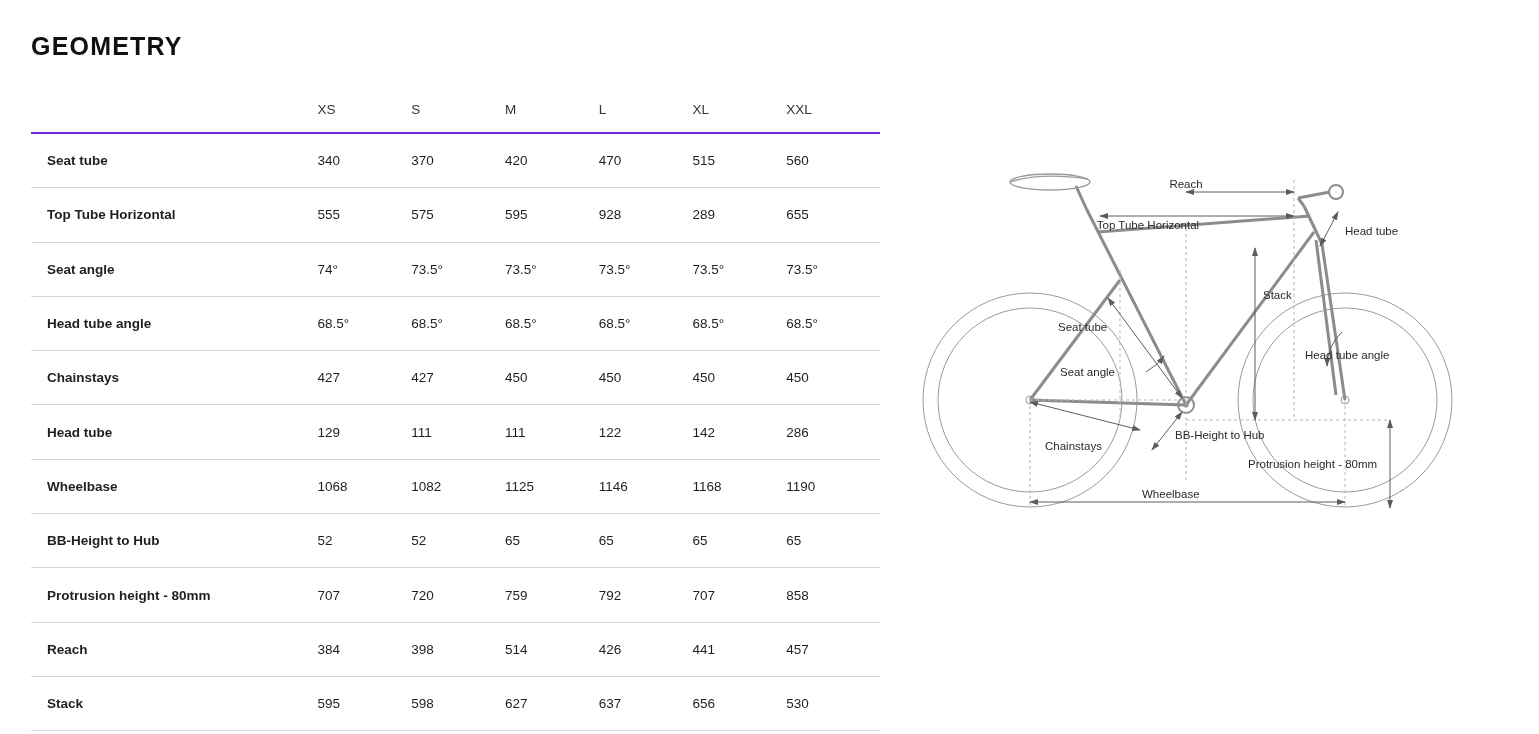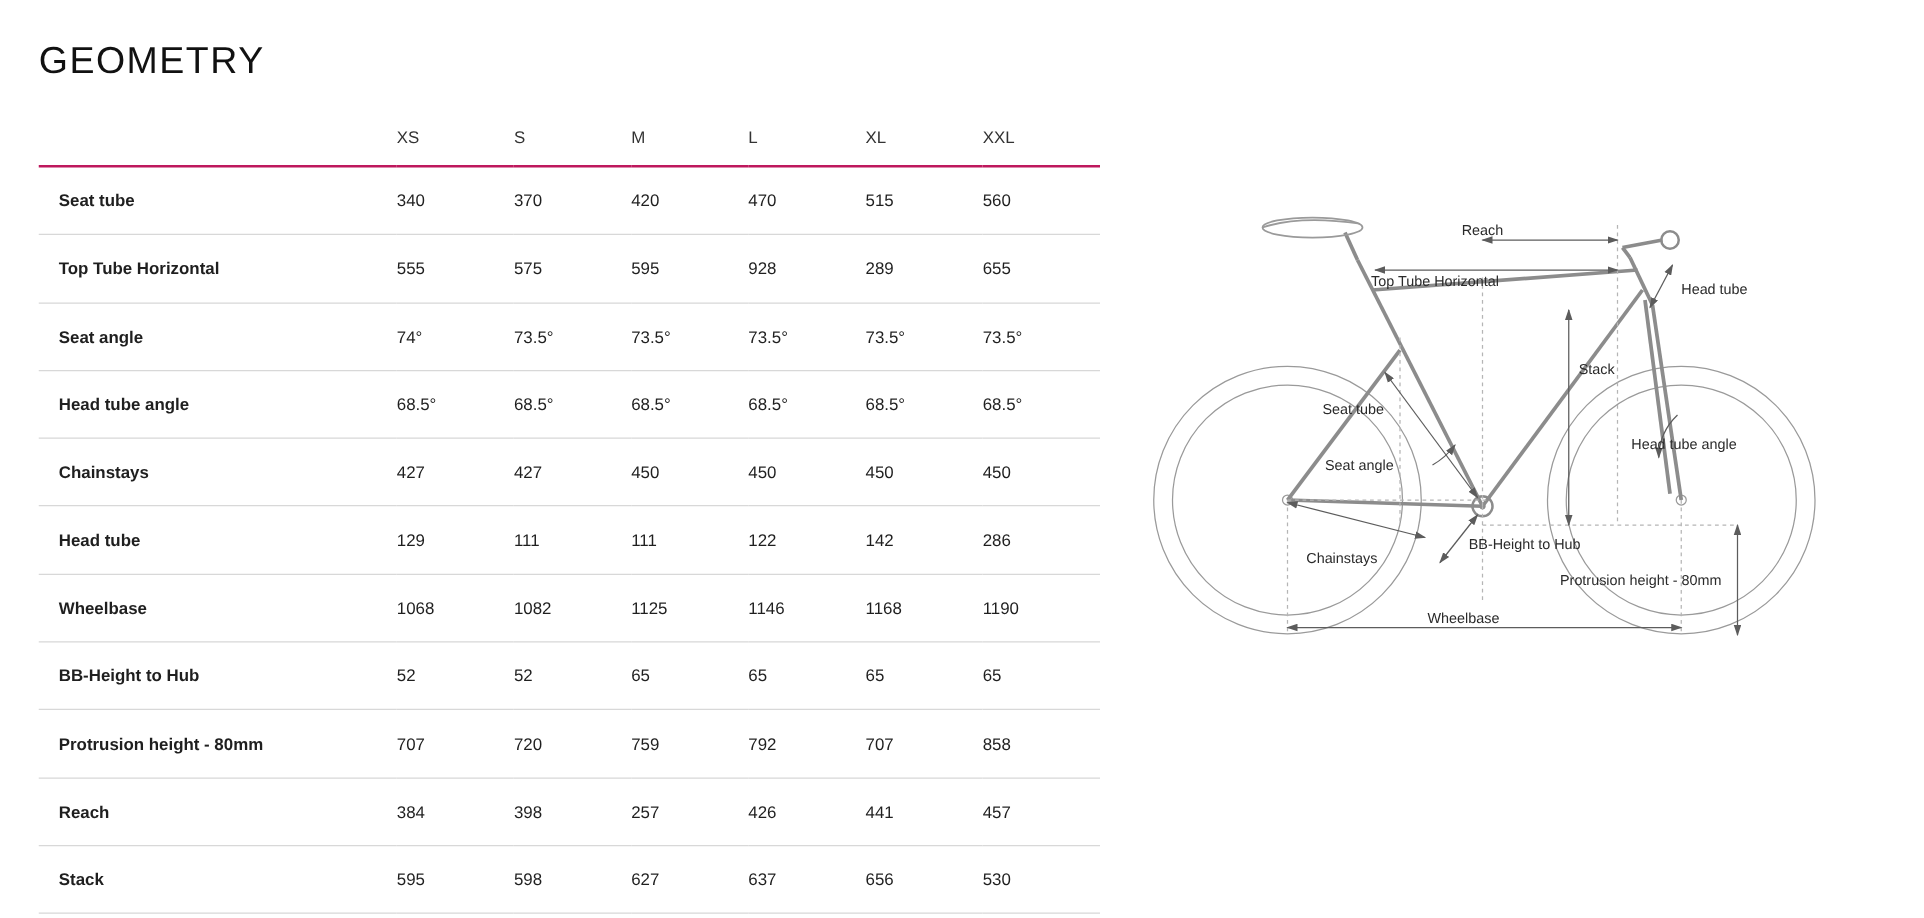--- a/index.html
+++ b/index.html
@@ -18,22 +18,22 @@
   #page {
     position: relative;
     width: 1539px;
     height: 734px;
   }
   
   .page-title {
     position: absolute;
     left: 31px;
     top: 32px;
-    font-size: 30px;
-    font-weight: normal;
+    font-size: 25px;
+    font-weight: bold;
     letter-spacing: 1.2px;
     color: #111111;
   }
   
   .geo-table-wrap {
     position: absolute;
     left: 31px;
     top: 86px;
     width: 849px;
   }
@@ -50,21 +50,21 @@
     color: #1f1f1f;
   }
   table.geo-table thead th {
     height: 46px;
     vertical-align: middle;
     font-weight: normal;
     font-size: 13.5px;
     color: #333333;
   }
   table.geo-table thead tr {
-    border-bottom: 2px solid #be185d;
+    border-bottom: 2px solid #6d28d9;
   }
   table.geo-table tbody tr {
     border-bottom: 1px solid #d8d8d8;
   }
   table.geo-table tbody td {
     height: 53.3px;
     vertical-align: middle;
   }
   td.row-label, th.row-label {
     font-weight: bold;
@@ -198,21 +198,21 @@
           <td class="val-cell">720</td>
           <td class="val-cell">759</td>
           <td class="val-cell">792</td>
           <td class="val-cell">707</td>
           <td class="val-cell">858</td>
         </tr>
         <tr>
           <td class="row-label">Reach</td>
           <td class="val-cell">384</td>
           <td class="val-cell">398</td>
-          <td class="val-cell">257</td>
+          <td class="val-cell">514</td>
           <td class="val-cell">426</td>
           <td class="val-cell">441</td>
           <td class="val-cell">457</td>
         </tr>
         <tr>
           <td class="row-label">Stack</td>
           <td class="val-cell">595</td>
           <td class="val-cell">598</td>
           <td class="val-cell">627</td>
           <td class="val-cell">637</td>

